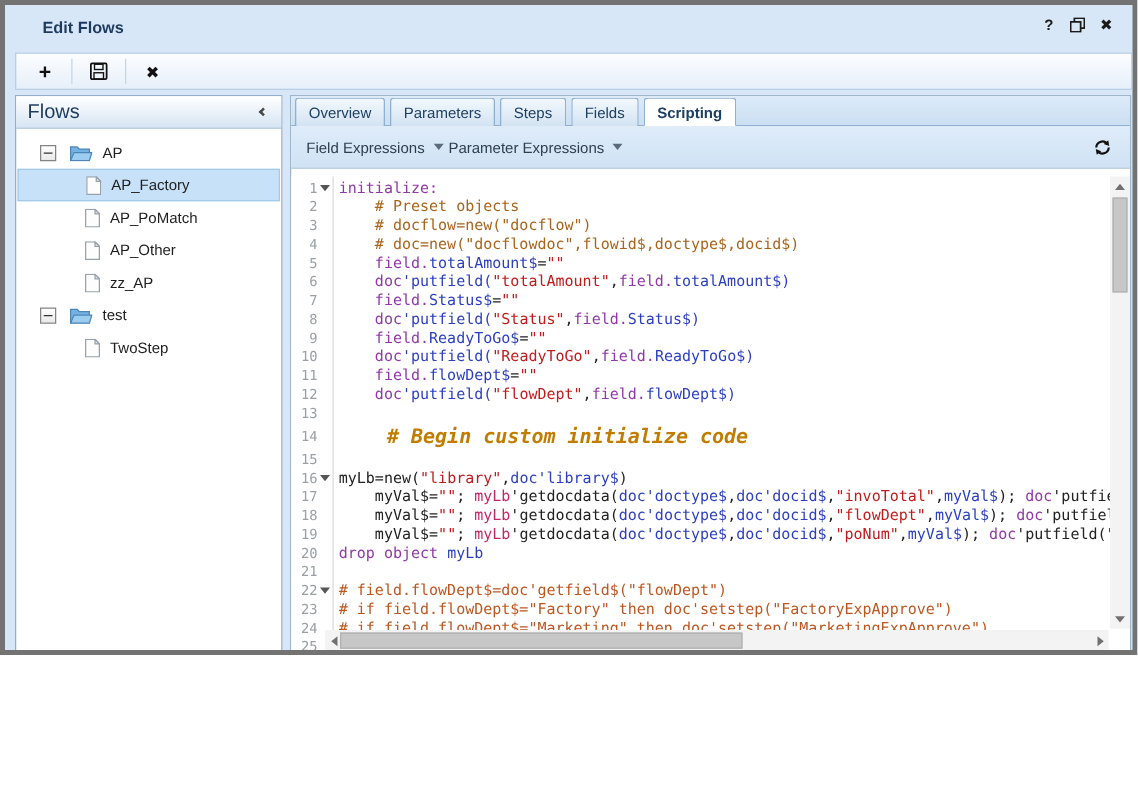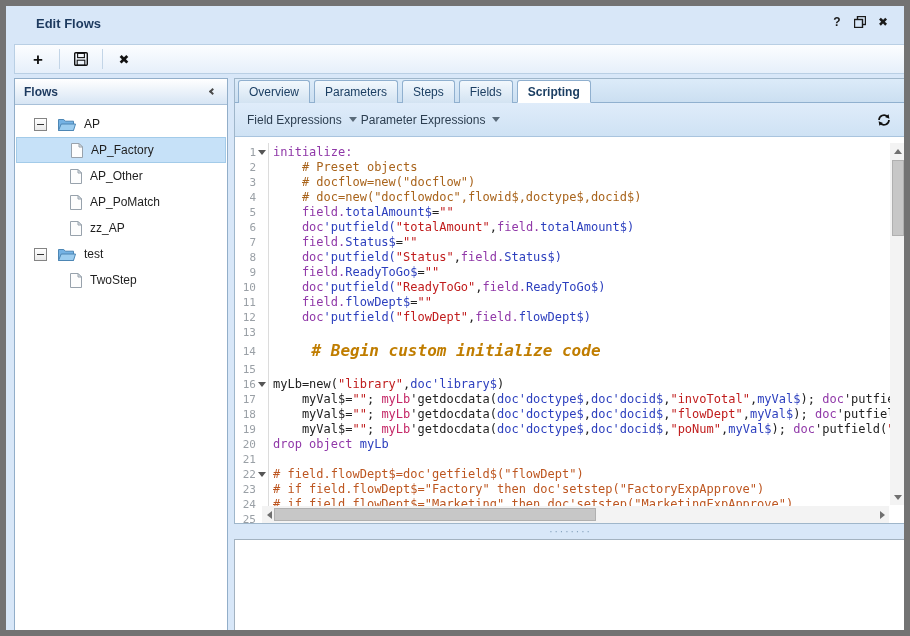--- a/index.html
+++ b/index.html
@@ -1,19 +1,19 @@
 <!DOCTYPE html>
 <html><head>
 <meta charset="utf-8">
 <style>
   html,body{margin:0;padding:0;background:#fff;}
   *{box-sizing:border-box;}
   .window{
-    position:relative;width:910px;height:636px;
-    background:#d8e7f8;border:6px solid #737373;
+    position:relative;width:910px;height:524px;
+    background:#d8e7f8;border:4px solid #737373;
     font-family:"Liberation Sans","DejaVu Sans",sans-serif;
     overflow:hidden;
   }
   
   .titlebar{position:absolute;left:0;top:0;right:0;height:38px;}
   .win-title{position:absolute;left:30px;top:10px;font-size:13px;font-weight:bold;color:#1d3a5f;}
   .win-tools{position:absolute;right:14px;top:9px;display:flex;align-items:center;gap:9px;}
   .win-tools span{display:inline-flex;align-items:center;justify-content:center;width:14px;height:14px;
     font-size:12px;font-weight:bold;color:#1a1a1a;cursor:pointer;}
   
@@ -23,21 +23,21 @@
   .tb-btn{width:26px;height:22px;display:flex;align-items:center;justify-content:center;cursor:pointer;}
   .tb-btn .plus{font-size:17px;font-weight:bold;color:#111;line-height:1;}
   .tb-btn .xmark{font-size:13px;font-weight:bold;color:#111;line-height:1;}
   .tb-sep{width:1px;height:20px;background:#c3d5e7;margin:0 8px;}
   
   .sidebar{position:absolute;left:8px;top:72px;width:214px;height:553px;
     background:#fff;border:1px solid #92aec9;}
   .side-header{height:26px;background:linear-gradient(#ffffff,#d7e5f4);
     border-bottom:1px solid #a8c0d8;display:flex;align-items:center;
     padding:0 9px;}
-  .side-title{font-size:12px;font-weight:bold;color:#1d3a5f;flex:1;}
+  .side-title{font-size:16px;font-weight:normal;color:#1d3a5f;flex:1;}
   .chev-btn{width:14px;height:14px;display:flex;align-items:center;justify-content:center;cursor:pointer;}
   .chev{width:5px;height:5px;border-left:2px solid #4a4a4a;border-bottom:2px solid #4a4a4a;
     transform:rotate(45deg);margin-left:3px;}
   .tree{padding-top:6px;}
   .trow{height:26px;display:flex;align-items:center;position:relative;cursor:pointer;
     font-size:12px;color:#1e1e1e;}
   .trow.lvl0{padding-left:19px;}
   .trow.lvl1{padding-left:55px;align-items:center;}
   .trow.sel{background:#c6e1f8;border:1px solid #a3cbe9;margin:0 1px;
     padding-left:54px;}
@@ -162,30 +162,30 @@
           </span>
           <span class="tlabel">AP_Factory</span>
         </div>
         <div class="trow lvl1">
           <span class="ticon">
             <svg width="12" height="15" viewBox="0 0 12 15">
               <path d="M0.5 0.5 H8 L11.5 4 V14.5 H0.5 Z" fill="#fdfdfd" stroke="#98a2ac"></path>
               <path d="M8 0.5 V4 H11.5 Z" fill="#dfe6ec" stroke="#98a2ac"></path>
             </svg>
           </span>
+          <span class="tlabel">AP_PoMatch</span>
+        </div>
+        <div class="trow lvl1">
+          <span class="ticon">
+            <svg width="12" height="15" viewBox="0 0 12 15">
+              <path d="M0.5 0.5 H8 L11.5 4 V14.5 H0.5 Z" fill="#fdfdfd" stroke="#98a2ac"></path>
+              <path d="M8 0.5 V4 H11.5 Z" fill="#dfe6ec" stroke="#98a2ac"></path>
+            </svg>
+          </span>
           <span class="tlabel">AP_Other</span>
-        </div>
-        <div class="trow lvl1">
-          <span class="ticon">
-            <svg width="12" height="15" viewBox="0 0 12 15">
-              <path d="M0.5 0.5 H8 L11.5 4 V14.5 H0.5 Z" fill="#fdfdfd" stroke="#98a2ac"></path>
-              <path d="M8 0.5 V4 H11.5 Z" fill="#dfe6ec" stroke="#98a2ac"></path>
-            </svg>
-          </span>
-          <span class="tlabel">AP_PoMatch</span>
         </div>
         <div class="trow lvl1">
           <span class="ticon">
             <svg width="12" height="15" viewBox="0 0 12 15">
               <path d="M0.5 0.5 H8 L11.5 4 V14.5 H0.5 Z" fill="#fdfdfd" stroke="#98a2ac"></path>
               <path d="M8 0.5 V4 H11.5 Z" fill="#dfe6ec" stroke="#98a2ac"></path>
             </svg>
           </span>
           <span class="tlabel">zz_AP</span>
         </div>

